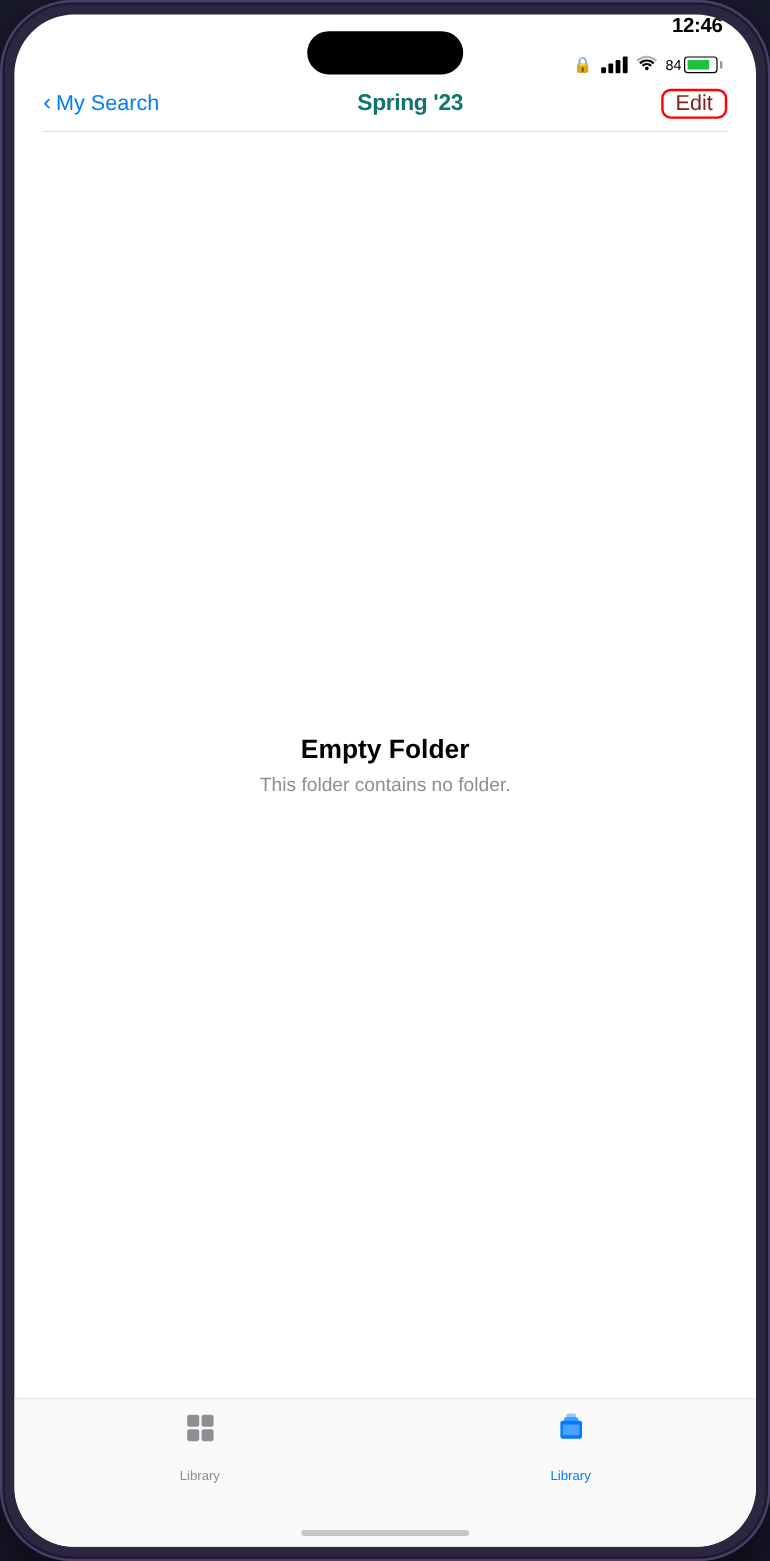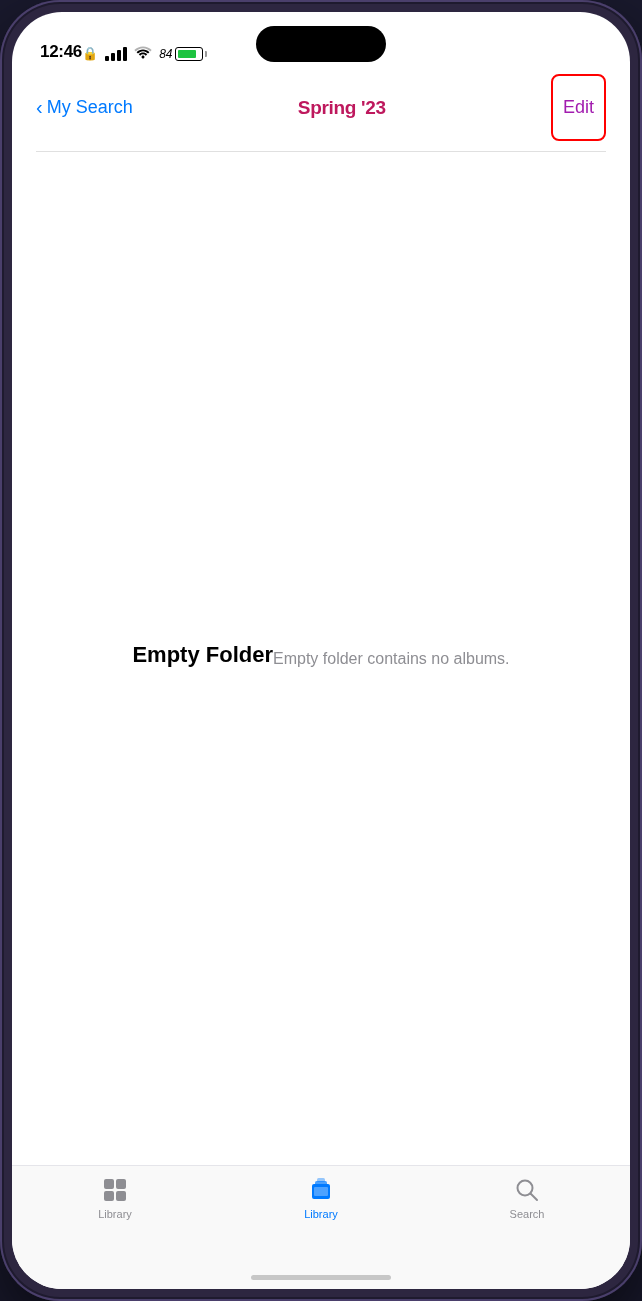--- a/index.html
+++ b/index.html
@@ -50,25 +50,26 @@
       background: #000;
       border-radius: 20px;
       z-index: 100;
     }
 
     
     .status-bar {
       height: 58px;
       display: flex;
       align-items: flex-end;
-      justify-content: flex-start;
+      justify-content: space-between;
       padding: 0 28px 8px 28px;
       flex-shrink: 0;
       position: relative;
       z-index: 10;
+      flex-direction: column;
     }
 
     .status-time {
       font-size: 17px;
       font-weight: 600;
       color: #000;
       letter-spacing: -0.3px;
     }
 
     .status-icons {
@@ -91,21 +92,20 @@
 
     .wifi-icon {
       font-size: 14px;
       color: #000;
     }
 
     .battery-container {
       display: flex;
       align-items: center;
       gap: 2px;
-      font-style: italic;
     }
 
     .battery-body {
       width: 28px;
       height: 14px;
       border: 1.5px solid #000;
       border-radius: 3px;
       position: relative;
       display: flex;
       align-items: center;
@@ -157,45 +157,46 @@
       margin-top: -1px;
     }
 
     .nav-back-label {
       font-size: 18px;
     }
 
     .nav-title {
       font-size: 19px;
       font-weight: 700;
-      color: #be185d;
+      color: #0f766e;
       letter-spacing: -0.3px;
     }
 
     .nav-edit {
       font-size: 18px;
-      color: #a21caf;
+      color: #7f1d1d;
       cursor: pointer;
-      padding: 21px 10px;
+      padding: 0 10px;
       border: 2.5px solid red;
       border-radius: 8px;
     }
 
     
     .separator {
       height: 1px;
       background: #e0e0e0;
       margin: 0 24px;
       flex-shrink: 0;
     }
 
     
     .content-area {
       flex: 1;
       display: flex;
+      flex-direction: column;
       align-items: center;
       justify-content: center;
     }
 
     .empty-title {
       font-size: 22px;
       font-weight: 700;
       color: #000;
       margin-bottom: 8px;
     }
@@ -222,20 +223,21 @@
       flex-direction: column;
       align-items: center;
       gap: 4px;
       cursor: pointer;
       width: 80px;
     }
 
     .tab-label {
       font-size: 11px;
       color: #8e8e93;
+      margin-top: 16px;
     }
 
     .tab-label.active {
       color: #007AFF;
     }
 
     
     .home-indicator {
       height: 24px;
       display: flex;
@@ -307,21 +309,21 @@
         <span class="nav-back-label">My Search</span>
       </div>
       <span class="nav-title">Spring '23</span>
       <span class="nav-edit">Edit</span>
     </div>
 
     <div class="separator"></div>
 
     <div class="content-area">
       <div class="empty-title">Empty Folder</div>
-      <div class="empty-subtitle">Empty folder contains no albums.</div>
+      <div class="empty-subtitle">This folder contains no folder.</div>
     </div>
 
     <div class="tab-bar">
 
       <div class="tab-item">
         <svg class="tab-svg" viewBox="0 0 28 28" fill="none">
           <rect x="3" y="3" width="10" height="10" rx="2" fill="#8e8e93"></rect>
           <rect x="15" y="3" width="10" height="10" rx="2" fill="#8e8e93"></rect>
           <rect x="3" y="15" width="10" height="10" rx="2" fill="#8e8e93"></rect>
           <rect x="15" y="15" width="10" height="10" rx="2" fill="#8e8e93"></rect>
@@ -333,27 +335,20 @@
       <div class="tab-item">
         <svg class="tab-svg" viewBox="0 0 28 28" fill="none">
           <rect x="5" y="8" width="18" height="15" rx="2" fill="#007AFF"></rect>
           <rect x="8" y="5" width="12" height="4" rx="1.5" fill="#007AFF" opacity="0.7"></rect>
           <rect x="10" y="2" width="8" height="4" rx="1.5" fill="#007AFF" opacity="0.4"></rect>
           <rect x="7" y="11" width="14" height="9" rx="1" fill="white" opacity="0.3"></rect>
         </svg>
         <span class="tab-label active">Library</span>
       </div>
 
-      <div class="tab-item">
-        <svg class="tab-svg" viewBox="0 0 28 28" fill="none">
-          <circle cx="12" cy="12" r="7.5" stroke="#8e8e93" stroke-width="2" fill="none"></circle>
-          <line x1="17.5" y1="17.5" x2="24" y2="24" stroke="#8e8e93" stroke-width="2" stroke-linecap="round"></line>
-        </svg>
-        <span class="tab-label">Search</span>
-      </div>
 
     </div>
 
     <div class="home-indicator">
       <div class="home-bar"></div>
     </div>
 
   </div>
 </div>
 

